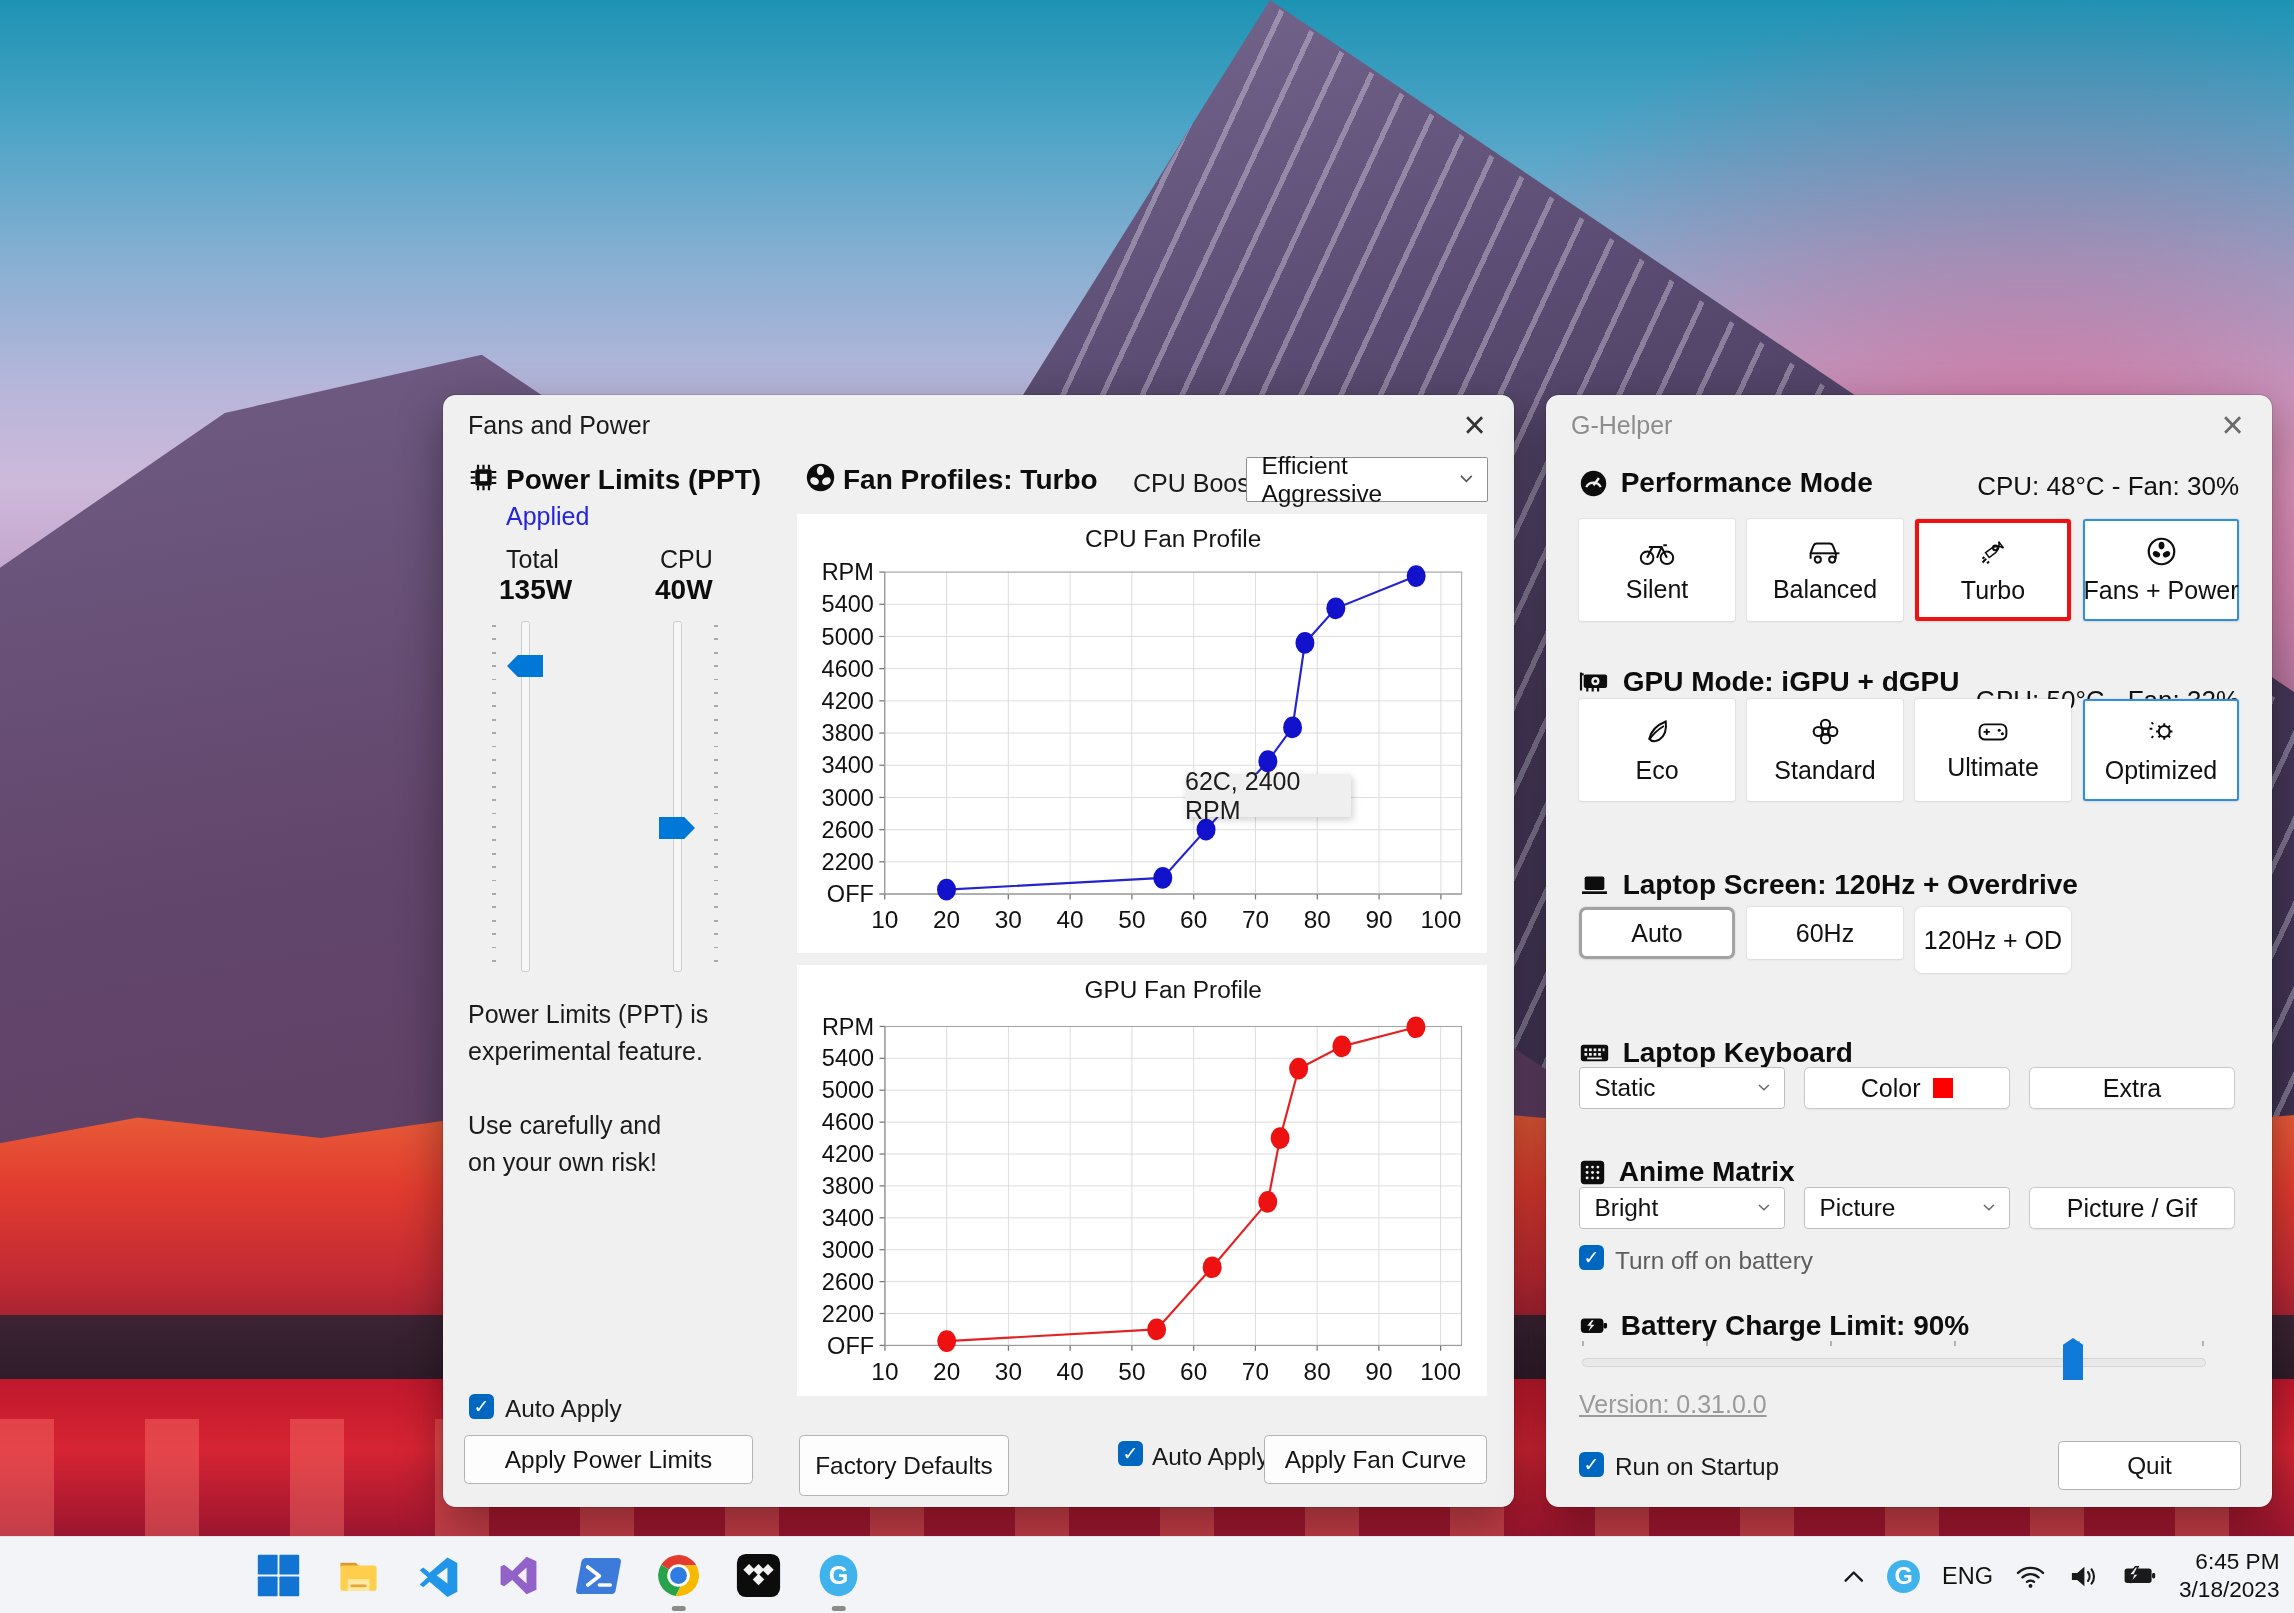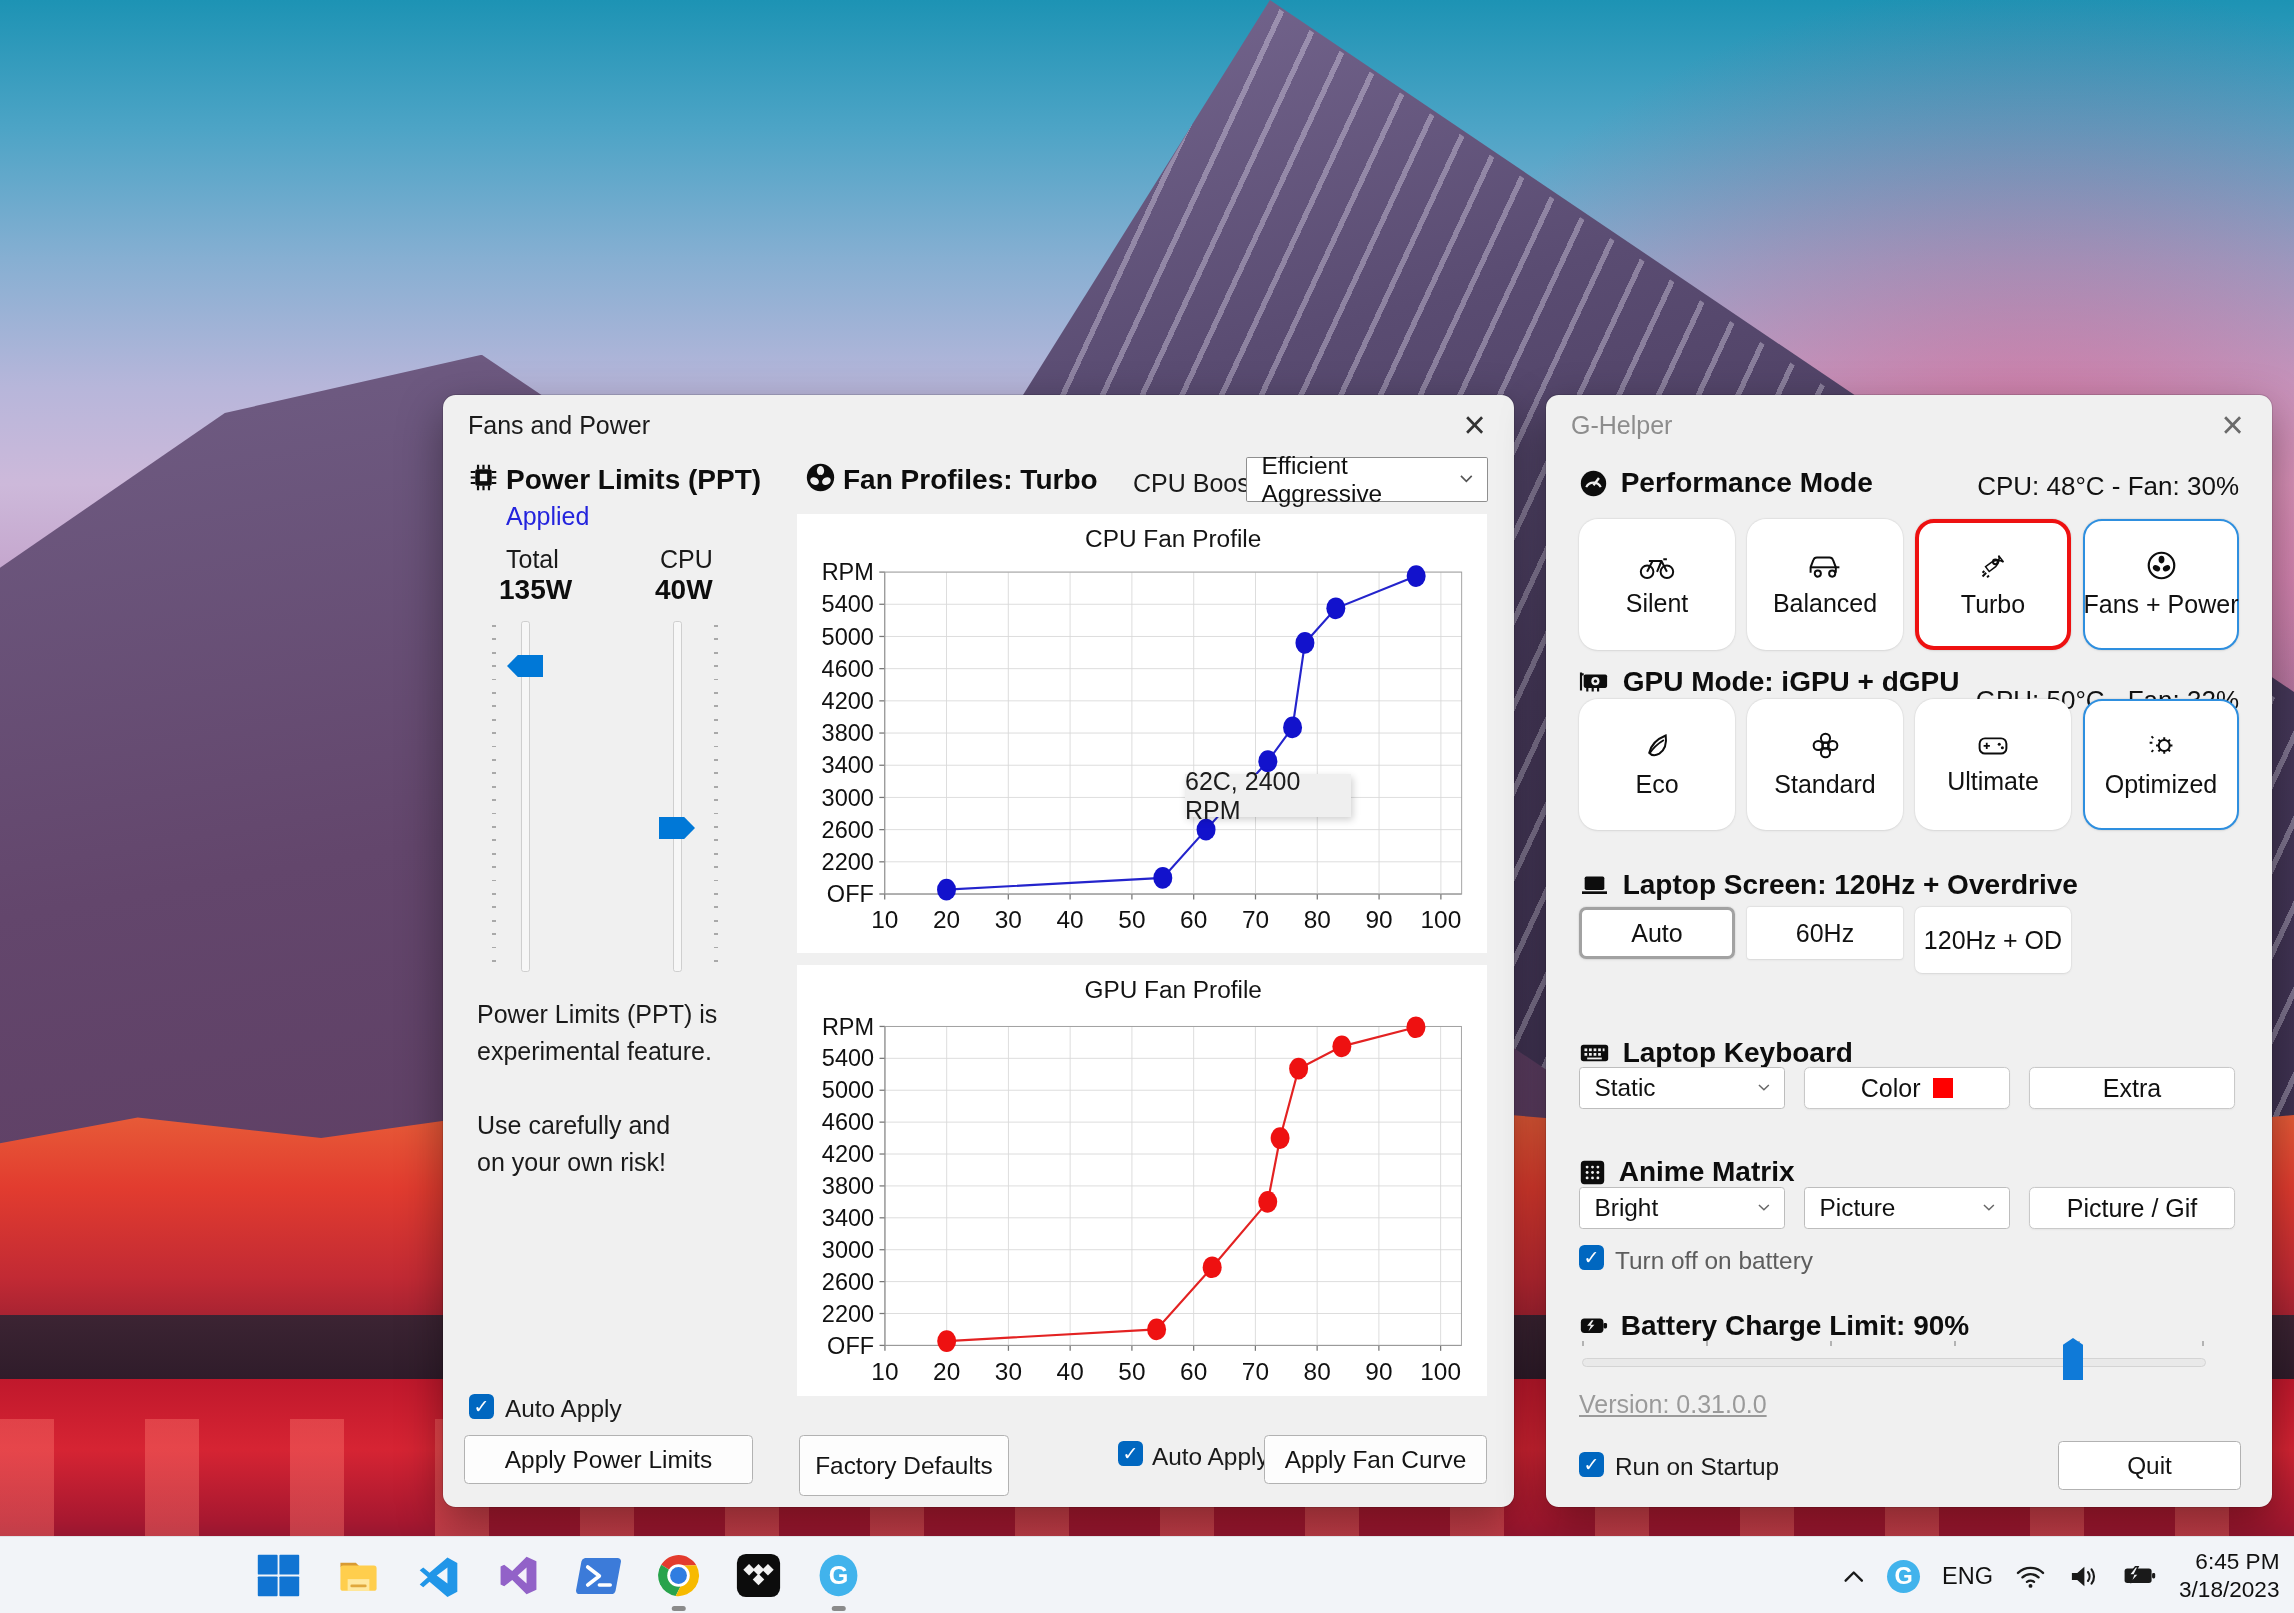--- a/index.html
+++ b/index.html
@@ -31,21 +31,21 @@
   .window { position:absolute; background:#f0f0f0; border-radius:12.7px;
     box-shadow:0 16.3px 45px rgba(0,0,0,.38), 0 0 0 0.9px rgba(0,0,0,.12); }
   .titlebar-text { position:absolute; left:25px; top:16.3px; font-size:25px; color:#1b1b1b; }
   .close-x { position:absolute; right:18px; top:9px; width:43px; height:43px; font-size:38px; font-weight:300;
     color:#333; display:flex; align-items:center; justify-content:center; cursor:default; }
 
   .hdr { position:absolute; display:flex; align-items:center; gap:12.7px; }
   .hdr .htxt { font-size:28px; font-weight:bold; color:#0d0d0d; white-space:nowrap; }
   .status-txt { position:absolute; right:33px; font-size:26px; color:#111; white-space:nowrap; }
 
-  .card { position:absolute; width:156px; height:131px; background:#fff; border-radius:19px;
+  .card { position:absolute; width:156px; height:102px; background:#fff; border-radius:3px;
     display:flex; flex-direction:column; align-items:center; justify-content:center; gap:9px;
     box-shadow:0 0.9px 2.7px rgba(0,0,0,.08), 0 0 0 0.9px rgba(0,0,0,.03); }
   .card .clabel { font-size:25px; color:#111; white-space:nowrap; }
   .sel-red { border:4.5px solid #ee1111; }
   .sel-blue { border:2.7px solid #2e8fdf; }
   .sel-gray { border:3.6px solid #a2a2a2; }
   .flatbtn { position:absolute; background:#fff; border:0.9px solid #c9c9c9; border-radius:5.4px;
     display:flex; align-items:center; justify-content:center; font-size:25px; color:#111;
     box-shadow:0 0.9px 1.8px rgba(0,0,0,.05); }
   .dd { position:absolute; background:#fff; border:0.9px solid #bdbdbd; border-radius:3.6px;
@@ -64,21 +64,21 @@
     font-size:25px; color:#1c1c1c; }
 
   .vtrack { position:absolute; width:9px; height:351px; top:226px; background:#f7f7f7;
     border:0.9px solid #cfcfcf; border-radius:2.7px; }
   .vticks { position:absolute; width:3.6px; height:346px; top:230px;
     background:repeating-linear-gradient(180deg,#a9a9a9 0 1.8px,transparent 1.8px 13.4px); }
   .vthumb { position:absolute; width:36px; height:22px; background:#0078d7; }
   .thumb-left { clip-path:polygon(0 50%,30% 0,100% 0,100% 100%,30% 100%); }
   .thumb-right { clip-path:polygon(0 0,70% 0,100% 50%,70% 100%,0 100%); }
 
-  .warn { position:absolute; left:34px; top:601px; font-size:25px; color:#1a1a1a; line-height:37px; }
+  .warn { position:absolute; left:25px; top:601px; font-size:25px; color:#1a1a1a; line-height:37px; }
 
   .hticks { position:absolute; left:36px; top:946px; width:624px; height:4.5px;
     background:repeating-linear-gradient(90deg,#b3b3b3 0 1.8px,transparent 1.8px 124px); }
   .htrack { position:absolute; left:36px; top:963px; width:624px; height:9px; background:#e9e9e9;
     border:0.9px solid #d4d4d4; border-radius:4.5px; }
   .hthumb { position:absolute; left:517px; top:943px; width:20px; height:42px; background:#0f7ad8;
     clip-path:polygon(0 16%,50% 0,100% 16%,100% 100%,0 100%); }
   .version-link { position:absolute; left:33px; top:995px; font-size:25px; color:#9a9a9a; text-decoration:underline; }
 
   .taskbar { position:absolute; left:0; top:1536px; width:2294px; height:78px; background:#f2f4f8;

